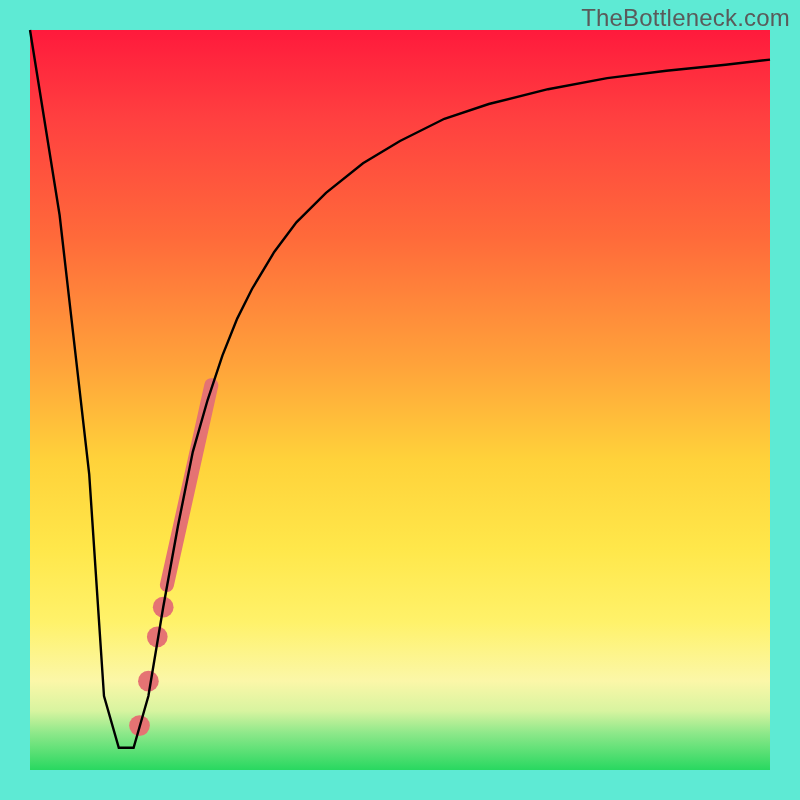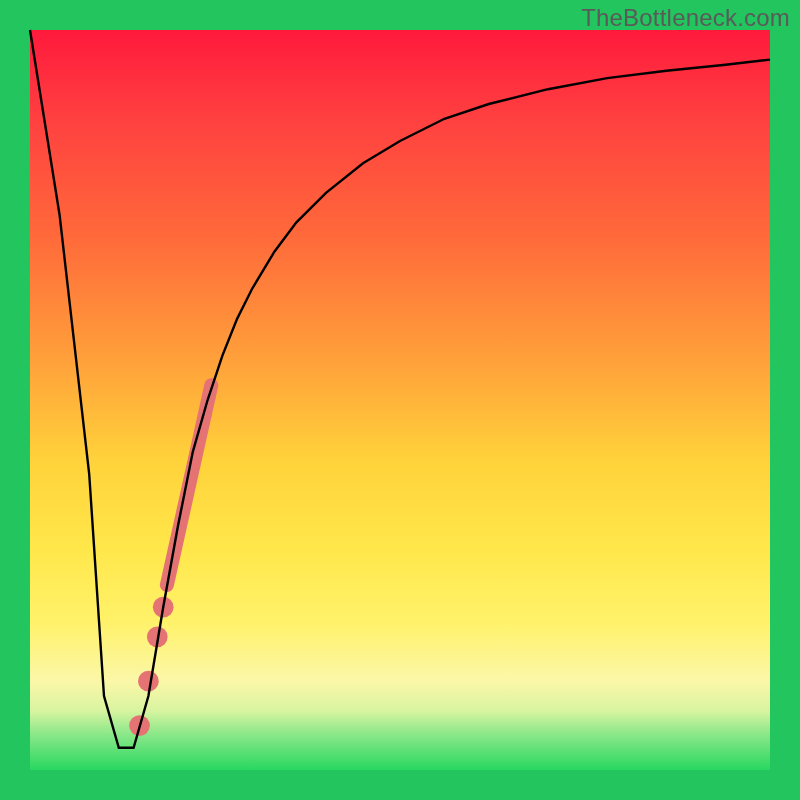--- a/index.html
+++ b/index.html
@@ -9,21 +9,21 @@
     height: 800px;
     background: #000;
     overflow: hidden;
   }
   .frame {
     position: absolute;
     left: 0;
     top: 0;
     width: 800px;
     height: 800px;
-    background: #22c55e;
+    background: #5eead4;
   }
   .plot-area {
     position: absolute;
     left: 30px;
     top: 30px;
     width: 740px;
     height: 740px;
     background: linear-gradient(
       to bottom,
       #ff1a3c 0%,

